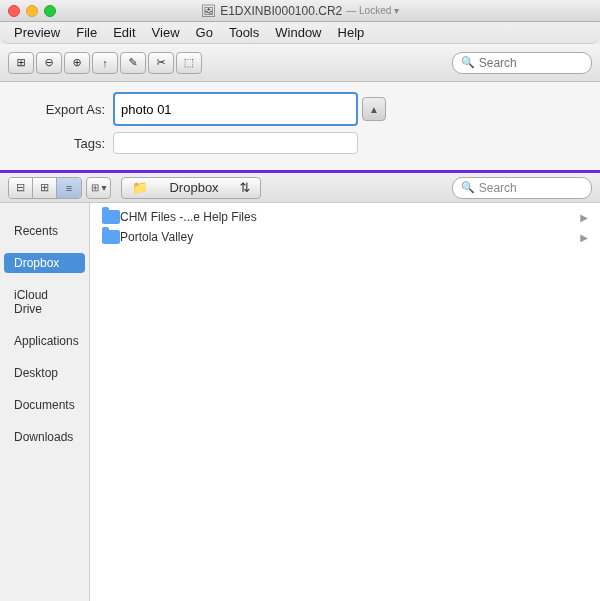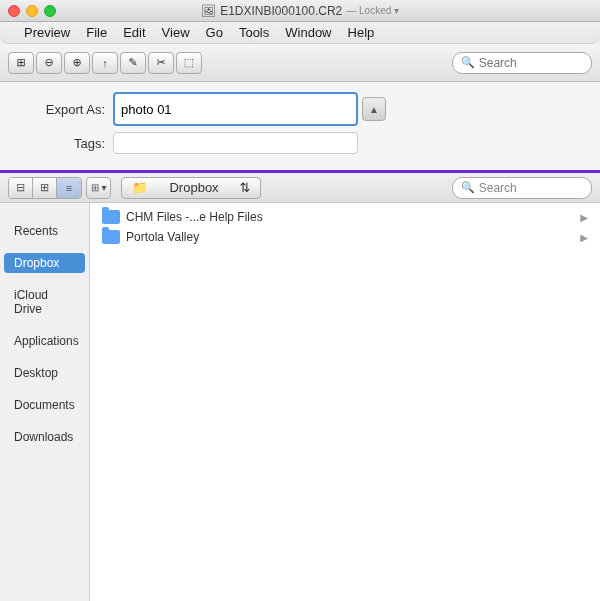--- a/index.html
+++ b/index.html
@@ -45,21 +45,21 @@
       display: flex;
       align-items: center;
       gap: 4px;
     }
     .menu-bar {
       height: 22px;
       background: linear-gradient(to bottom, #f0f0f0, #e6e6e6);
       border-bottom: 1px solid #ccc;
       display: flex;
       align-items: center;
-      padding: 0 16px;
+      padding: 0 6px;
       border-radius: 9px;
     }
     .menu-item {
       padding: 2px 8px;
       font-size: 13px;
       color: #1a1a1a;
       cursor: default;
     }
 
     
@@ -271,21 +271,20 @@
     .file-browser {
       flex: 1;
       background: white;
       padding: 4px;
       overflow: auto;
       position: relative;
     }
     .file-item {
       display: flex;
       align-items: center;
-      gap: 6px;
       padding: 3px 8px;
       cursor: pointer;
       font-size: 12px;
       color: #333;
     }
     .folder-icon {
       width: 18px;
       height: 14px;
       background: #5ba3f5;
       border-radius: 2px;

